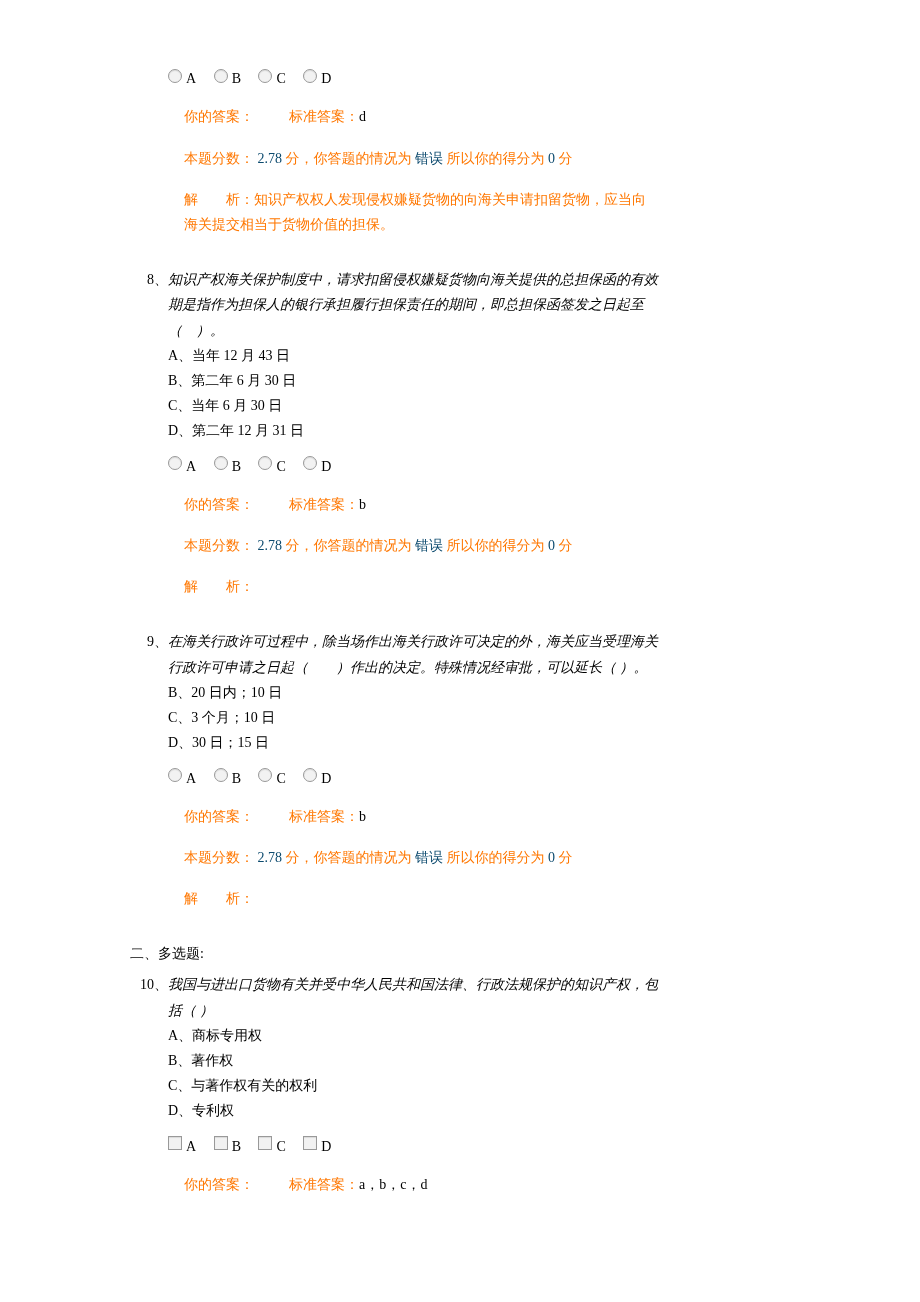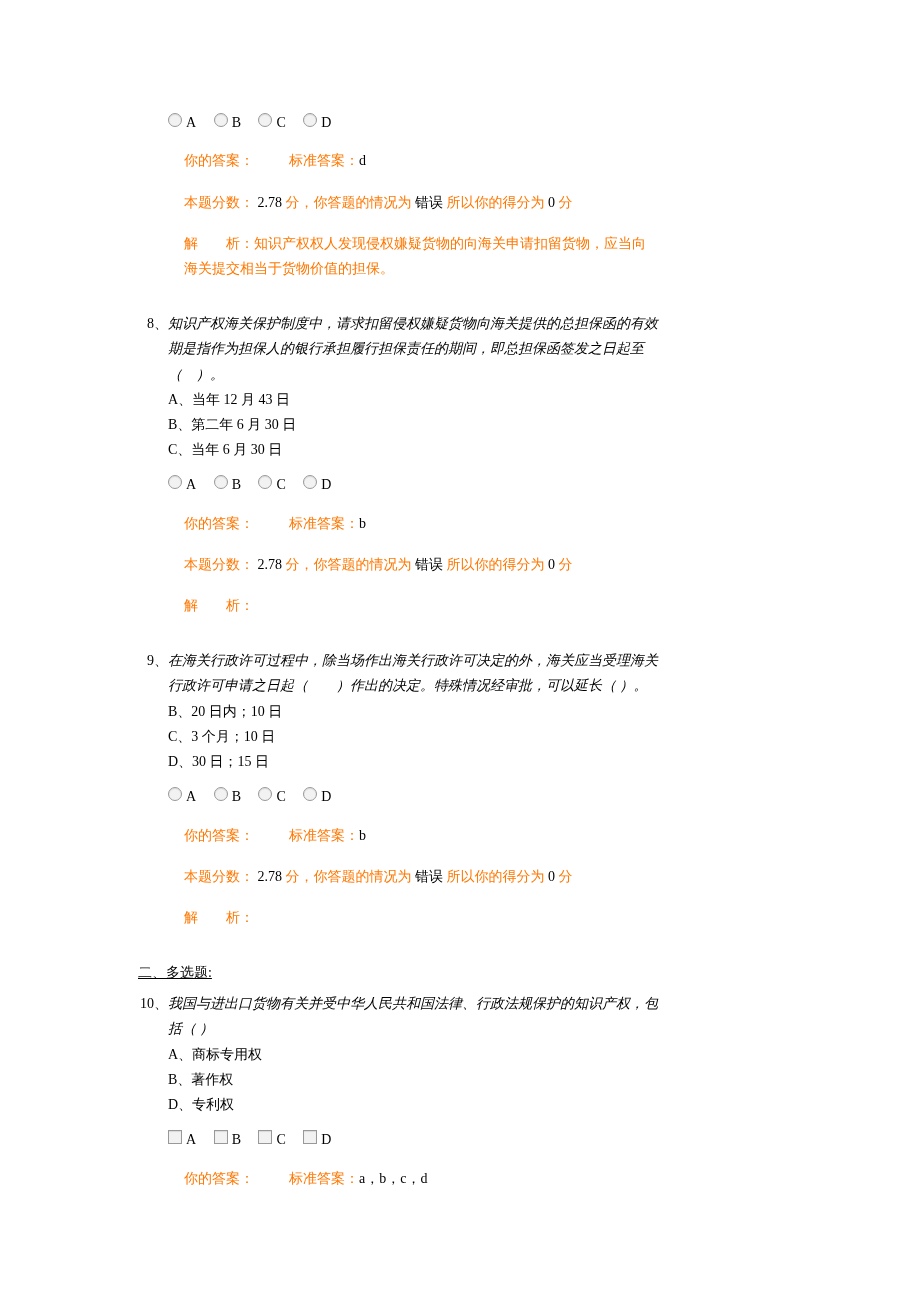--- a/index.html
+++ b/index.html
@@ -7,21 +7,21 @@
     padding: 0;
     background: #fff;
     font-family: SimSun, "宋体", serif;
     font-size: 14px;
     color: #000;
     line-height: 1.8;
   }
   .page {
     width: 796px;
     min-height: 1302px;
-    padding: 100px 130px 60px 130px;
+    padding: 56px 130px 60px 130px;
     box-sizing: border-box;
   }
   .orange { color: #ff7700; }
   .black { color: #000; }
   .question-block { margin-bottom: 30px; }
   .radio-row { margin: 6px 0 14px 0; }
   .radio-row .radio {
     display: inline-block;
     width: 12px;
     height: 12px;
@@ -45,23 +45,23 @@
   .radio-row .opt-lbl {
     vertical-align: middle;
     margin-right: 14px;
     position: relative;
     top: 3px;
   }
   .indent { padding-left: 38px; }
   .q-line { display: flex; }
   .q-num { flex: 0 0 38px; text-align: right; padding-right: 0; }
   .q-body { flex: 1; font-style: italic; }
-  .section-head { margin: 12px 0 6px 8px; text-decoration: underline; }
+  .section-head { margin: 12px 0 6px 0; }
   .ans-block > div { margin: 16px; }
-  .score-line .black { color: #000000; }
+  .score-line .black { color: #0c4a6e; }
 </style>
 </head>
 <body>
 
 <div class="page">
 
   <div class="question-block indent">
     <div class="radio-row">
       <span class="radio"></span><span class="opt-lbl">A</span>
       <span class="radio"></span><span class="opt-lbl">B</span>
@@ -97,20 +97,21 @@
 
   <div class="question-block">
     <div class="q-line">
       <div class="q-num">8、</div>
       <div class="q-body">知识产权海关保护制度中，请求扣留侵权嫌疑货物向海关提供的总担保函的有效期是指作为担保人的银行承担履行担保责任的期间，即总担保函签发之日起至（　）。</div>
     </div>
     <div class="indent">
       <div>A、当年 12 月 43 日</div>
       <div>B、第二年 6 月 30 日</div>
       <div>C、当年 6 月 30 日</div>
+      <div>D、第二年 12 月 31 日</div>
       <div class="radio-row">
         <span class="radio"></span><span class="opt-lbl">A</span>
         <span class="radio"></span><span class="opt-lbl">B</span>
         <span class="radio"></span><span class="opt-lbl">C</span>
         <span class="radio"></span><span class="opt-lbl">D</span>
       </div>
       <div class="ans-block">
         <div>
           <span class="orange">你的答案：</span>
           <span class="orange">　　</span>
@@ -184,20 +185,21 @@
   <div class="section-head">二、多选题:</div>
 
   <div class="question-block">
     <div class="q-line">
       <div class="q-num">10、</div>
       <div class="q-body">我国与进出口货物有关并受中华人民共和国法律、行政法规保护的知识产权，包括（ ）</div>
     </div>
     <div class="indent">
       <div>A、商标专用权</div>
       <div>B、著作权</div>
+      <div>C、与著作权有关的权利</div>
       <div>D、专利权</div>
       <div class="radio-row">
         <span class="checkbox"></span><span class="opt-lbl">A</span>
         <span class="checkbox"></span><span class="opt-lbl">B</span>
         <span class="checkbox"></span><span class="opt-lbl">C</span>
         <span class="checkbox"></span><span class="opt-lbl">D</span>
       </div>
       <div class="ans-block">
         <div>
           <span class="orange">你的答案：</span>

